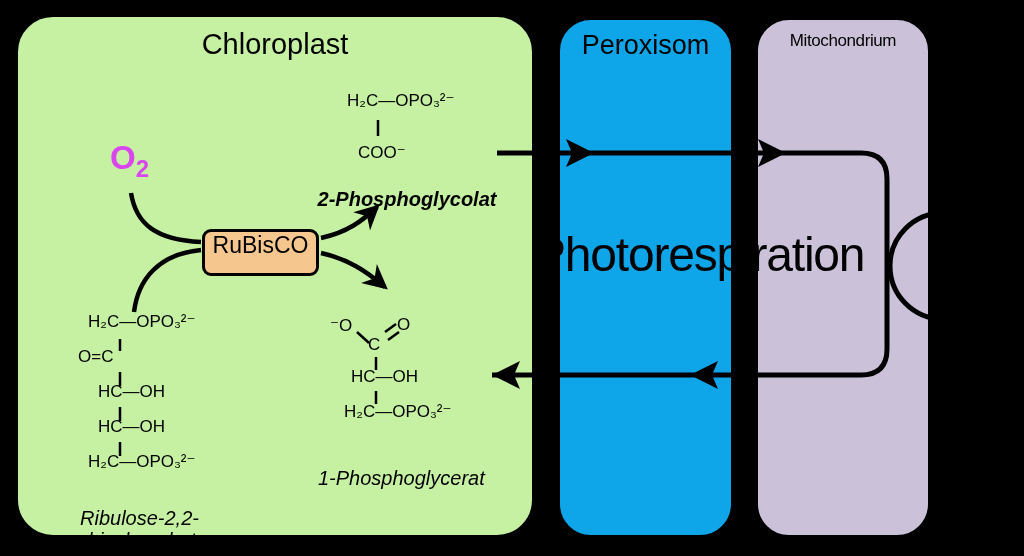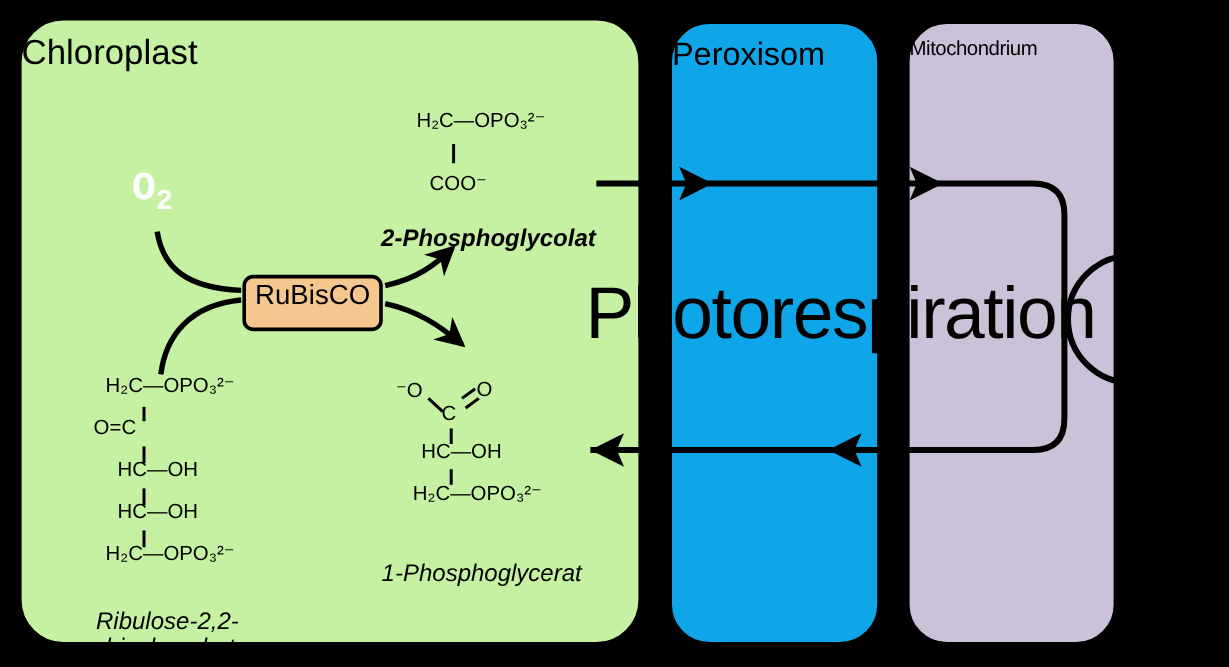--- a/index.html
+++ b/index.html
@@ -4,32 +4,32 @@
 <style>
   html,body{margin:0;padding:0;background:#000;}
   #stage{
     position:relative;width:1024px;height:556px;background:#000;overflow:hidden;
     font-family:"Liberation Sans","DejaVu Sans",sans-serif;color:#000;
   }
   .box{position:absolute;border:3px solid #000;box-sizing:border-box;z-index:1;}
   #chloroplast{left:15px;top:14px;width:520px;height:524px;border-radius:38px;}
   #peroxisom{left:557px;top:17px;width:177px;height:521px;border-radius:34px;}
   #mitochondrium{left:755px;top:17px;width:176px;height:521px;border-radius:34px;}
-  .box-title{position:absolute;width:100%;text-align:left;white-space:nowrap;}
+  .box-title{position:absolute;width:100%;text-align:center;white-space:nowrap;}
   #chloroplast .box-title{top:11px;font-size:29px;}
   #peroxisom .box-title{top:10px;font-size:27px;}
   #mitochondrium .box-title{top:11px;font-size:17px;letter-spacing:-0.4px;}
   #arrows{position:absolute;left:0;top:0;z-index:2;}
   .txt{position:absolute;z-index:3;white-space:nowrap;line-height:1;}
   .chem{font-size:17px;}
   .mol-name{font-style:italic;font-size:20px;margin-top:23px;}
   .mol-name.bold{font-weight:bold;}
   #o2{left:110px;top:141px;font-size:33px;font-weight:bold;}
   #o2 .sub2{font-size:24px;vertical-align:-8px;}
-  #photorespiration{left:488px;top:231px;font-size:61px;letter-spacing:-1.2px;text-align:right;}
+  #photorespiration{left:534px;top:231px;font-size:48px;letter-spacing:-1.2px;text-align:right;}
   #rubisco{
     position:absolute;left:202px;top:229px;width:117px;height:47px;z-index:4;
     border:3px solid #000;border-radius:9px;box-sizing:border-box;
     text-align:center;font-size:23px;line-height:26px;
   }
 </style>
 </head>
 <body>
 
 <div id="stage">
@@ -74,21 +74,21 @@
 
     <line x1="357" y1="332" x2="369" y2="343" stroke="#000" stroke-width="2.5"></line>
     <line x1="388" y1="340" x2="399" y2="332" stroke="#000" stroke-width="2.5"></line>
     <line x1="385" y1="332" x2="396" y2="324" stroke="#000" stroke-width="2.5"></line>
     <line x1="376" y1="357" x2="376" y2="370" stroke="#000" stroke-width="2.5"></line>
     <line x1="376" y1="391" x2="376" y2="404" stroke="#000" stroke-width="2.5"></line>
   </svg>
 
   <div class="txt" id="photorespiration">Photorespiration</div>
 
-  <div class="txt" id="o2" style="color: #ffffff; font-family: Liberation Mono, monospace;"><span>O</span><span class="sub2">2</span></div>
+  <div class="txt" id="o2" style="color: #d946ef;"><span>O</span><span class="sub2">2</span></div>
 
   <div id="rubisco" style="background: rgb(245, 199, 142);">
     <span>RuBisCO</span>
   </div>
 
   <div class="txt chem" style="left:347px;top:92px">H₂C—OPO₃²⁻</div>
   <div class="txt chem" style="left:358px;top:144px">COO⁻</div>
   <div class="txt mol-name bold" style="left:317px;top:166px;width:180px;text-align:center">2-Phosphoglycolat</div>
 
   <div class="txt chem" style="left:88px;top:313px">H₂C—OPO₃²⁻</div>

